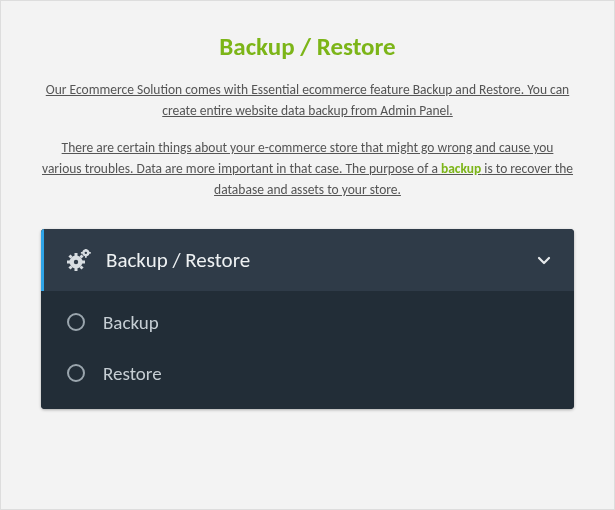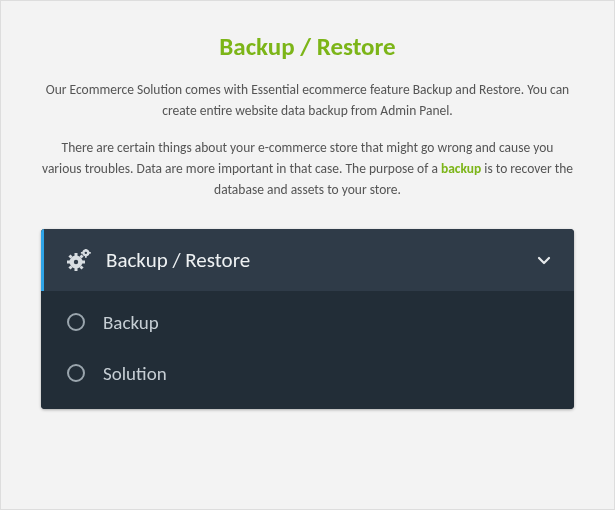--- a/index.html
+++ b/index.html
@@ -18,20 +18,21 @@
     font-size: 25px;
     font-weight: 700;
     margin-bottom: 18px;
   }
   .desc {
     text-align: center;
     color: #555;
     font-size: 13.5px;
     line-height: 1.55;
     margin-bottom: 16px;
+    text-decoration: underline;
   }
   .desc .highlight { color: #7cb518; font-weight: 600; }
   .panel {
     background: #2a3541;
     border-radius: 4px;
     overflow: hidden;
     margin-top: 28px;
     box-shadow: 0 1px 3px rgba(0,0,0,0.3);
   }
   .panel-header {
@@ -122,16 +123,16 @@
       </svg>
     </span>
   </div>
   <div class="panel-body">
     <div class="panel-item">
       <span class="circle-icon"></span>
       <span>Backup</span>
     </div>
     <div class="panel-item">
       <span class="circle-icon"></span>
-      <span>Solution</span>
+      <span>Restore</span>
     </div>
   </div>
 </div>
 
 </body></html>

